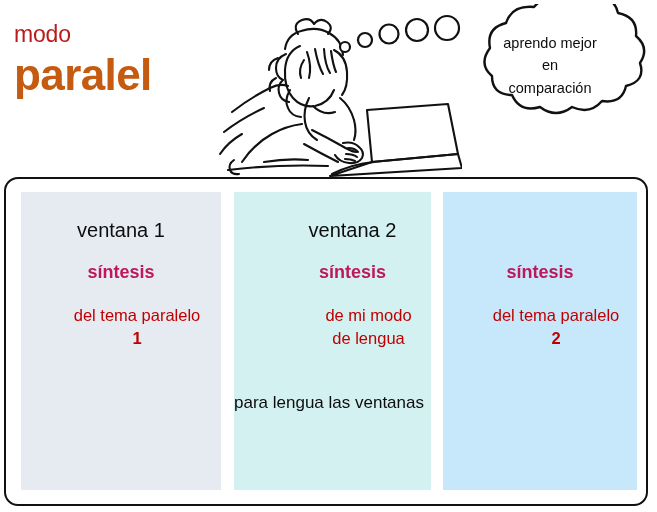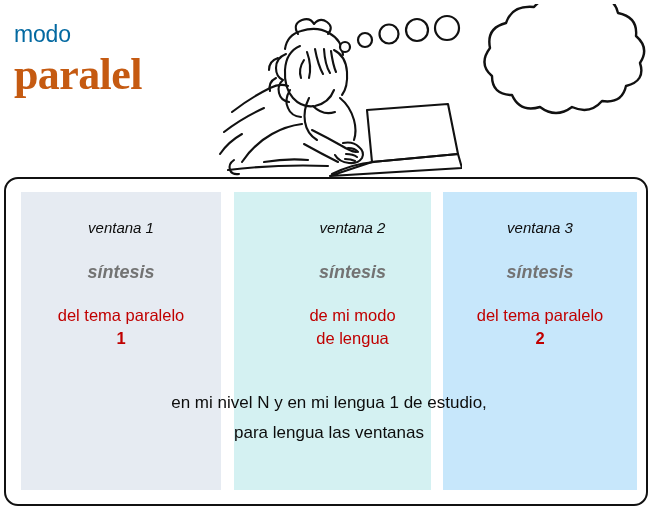--- a/index.html
+++ b/index.html
@@ -24,32 +24,31 @@
 
   
   #title-block {
     position: absolute;
     left: 14px;
     top: 22px;
     width: 215px;
   }
   #title-modo {
     font-size: 23px;
-    color: #0369a1;
+    color: #b91c1c;
     line-height: 1.05;
     letter-spacing: -0.2px;
   }
   #title-paralel {
     font-size: 44px;
     font-weight: bold;
     color: #c55a11;
     line-height: 1.05;
     letter-spacing: -0.6px;
     margin-top: 6px;
-    font-family: Liberation Serif, serif;
   }
 
   
   #illustration {
     position: absolute;
     left: 212px;
     top: 2px;
     width: 250px;
     height: 175px;
   }
@@ -119,42 +118,41 @@
   }
   #text-1 { left: 0px;   width: 200px; }
   #text-2 { left: 213px; width: 197px; margin-left: 20px; }
   #text-3 { left: 422px; width: 194px; }
 
   .ventana-label {
     position: absolute;
     top: 27px;
     left: 0;
     width: 100%;
-    font-size: 15px;
+    font-size: 20px;
     color: #0d0d0d;
-    font-style: italic;
   }
   .sintesis-label {
     position: absolute;
     top: 70px;
     left: 0;
     width: 100%;
     font-size: 18px;
     font-weight: bold;
-    color: #737373;
-    font-style: italic;
+    color: #be185d;
   }
   .detail-label {
     position: absolute;
     top: 112px;
     left: 0;
     width: 100%;
     font-size: 16.5px;
     color: #c00000;
     line-height: 1.42;
+    padding-left: 16px;
   }
   .detail-label .strong-num {
     font-weight: bold;
   }
 
   
   #caption {
     position: absolute;
     left: 21px;
     top: 388px;
@@ -248,20 +246,25 @@
              q20 4 18 23
              q14 12 4 27
              q6 18 -14 23
              q-4 18 -24 15
              q-12 14 -30 6
              q-16 12 -32 0
              q-20 6 -28 -12
              q-20 0 -20 -19
              q-14 -12 -2 -28Z" fill="#ffffff" stroke="#111111" stroke-width="2.4" stroke-linejoin="round"></path>
   </svg>
+  <div id="cloud-text">
+    <div>aprendo  mejor</div>
+    <div>en</div>
+    <div>comparación</div>
+  </div>
 
   <div id="main-box"></div>
 
   <div id="panels">
     <div class="panel" id="panel-1"></div>
     <div class="panel" id="panel-2"></div>
     <div class="panel" id="panel-3"></div>
 
     <div class="panel-text" id="text-1">
       <div class="ventana-label">ventana 1</div>
@@ -275,27 +278,25 @@
     <div class="panel-text" id="text-2">
       <div class="ventana-label">ventana 2</div>
       <div class="sintesis-label">síntesis</div>
       <div class="detail-label">
         <span>de mi modo</span><br>
         <span>de lengua</span>
       </div>
     </div>
 
     <div class="panel-text" id="text-3">
-      <div class="ventana-label">ventana 3</div>
       <div class="sintesis-label">síntesis</div>
       <div class="detail-label">
         <span>del tema paralelo</span><br>
         <span class="strong-num">2</span>
       </div>
     </div>
   </div>
 
   <div id="caption">
-    <span class="cap-line">en mi nivel N  y en mi lengua 1 de estudio,</span>
     <span class="cap-line">para lengua las ventanas</span>
   </div>
 
 </div>
 
 </body></html>

